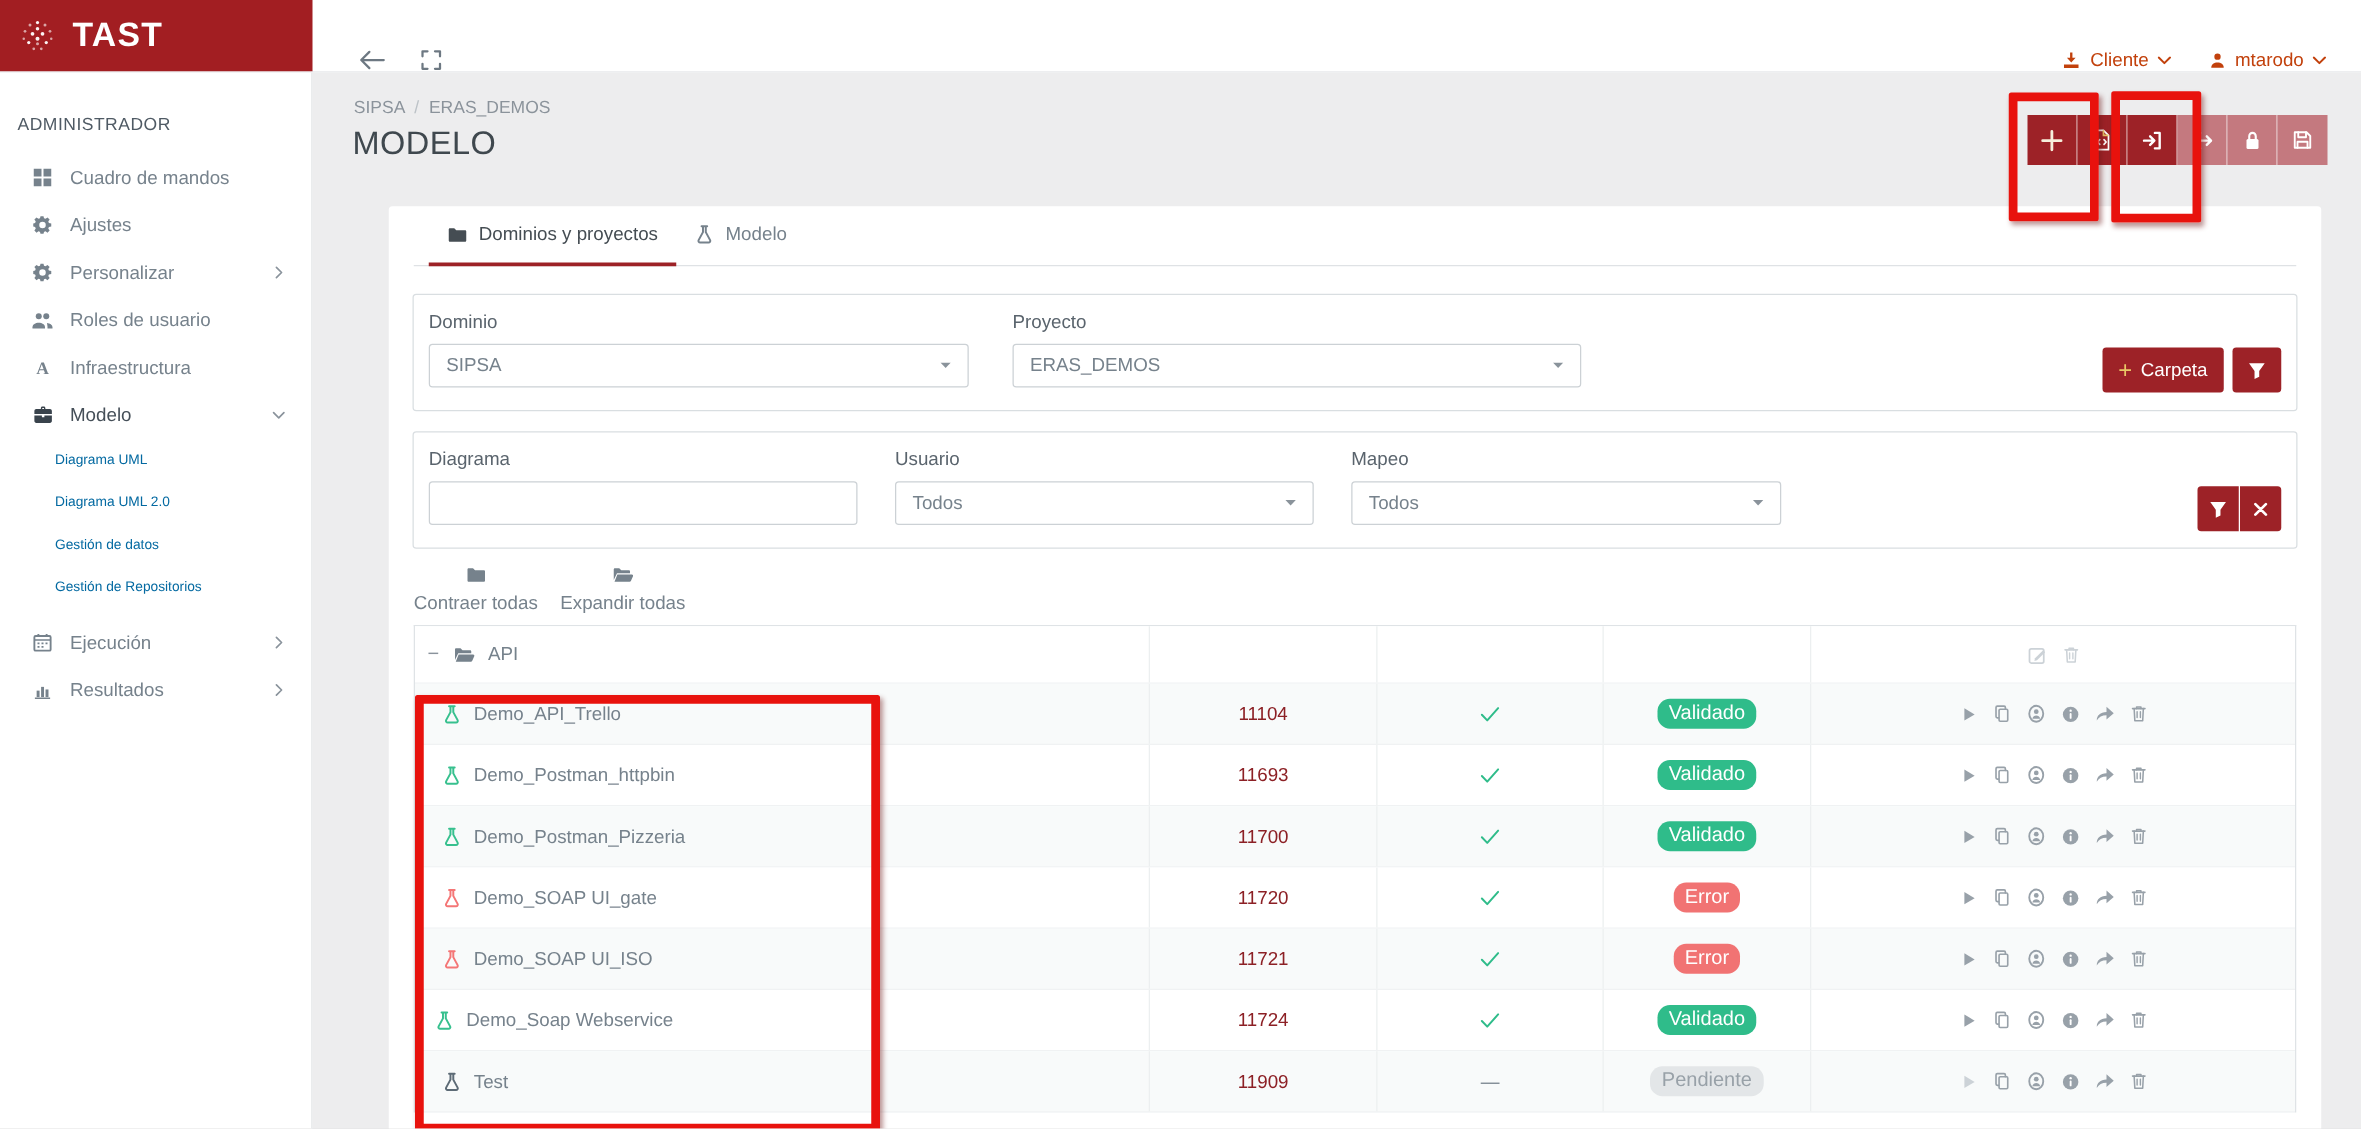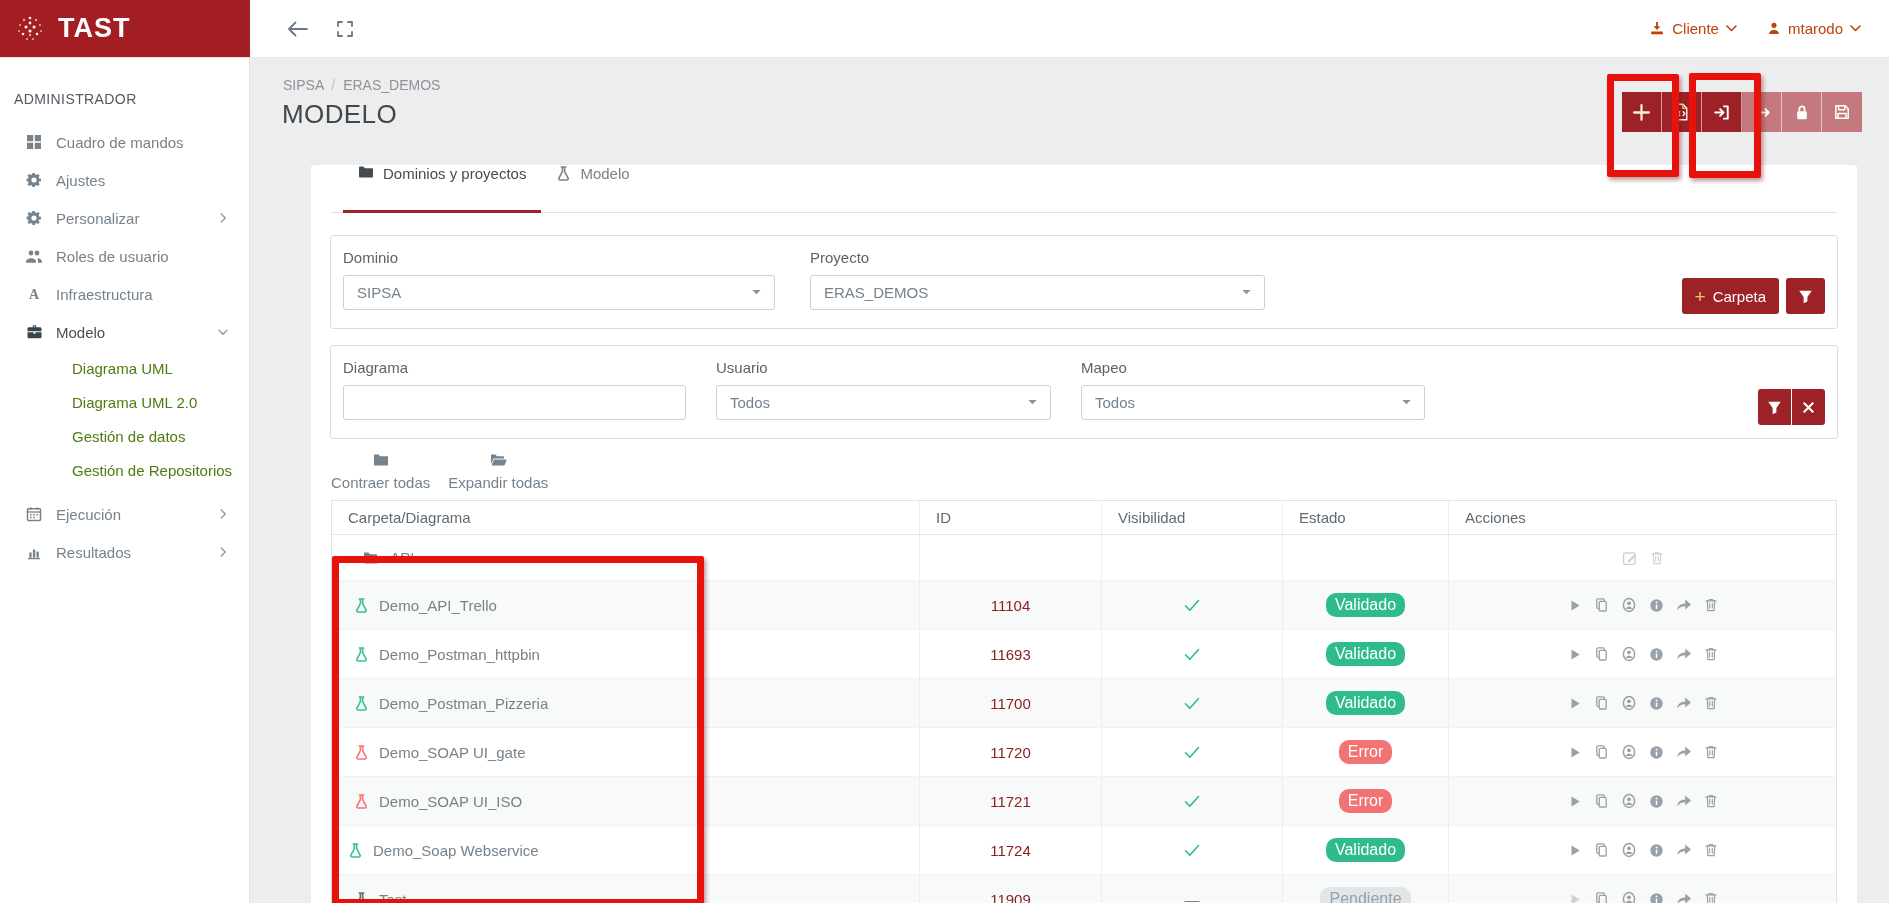--- a/index.html
+++ b/index.html
@@ -1,58 +1,58 @@
 <!DOCTYPE html>
 <html><head>
 <meta charset="utf-8">
 <style>
   html,body{margin:0;padding:0;background:#d8d8d8;}
   .app{position:relative;width:1889px;height:903px;background:#ededee;overflow:hidden;
        font-family:"Liberation Sans",sans-serif;-webkit-font-smoothing:antialiased;}
   svg{display:block;}
   
   .topbar{position:absolute;top:0;left:0;width:1889px;height:57px;background:#fff;
-          border-bottom:1px solid #e7e9eb;display:flex;align-items:center;z-index:6;}
+          border-bottom:1px solid #e7e9eb;display:flex;align-items:flex-end;z-index:6;}
   .brand{width:250px;height:57px;background:#a21e22;display:flex;align-items:center;
          gap:13px;padding-left:15px;box-sizing:border-box;flex:none;}
   .brand-name{color:#fff;font-size:27px;font-weight:bold;letter-spacing:1px;}
   .topbar-icons{display:flex;gap:27px;margin-left:37px;color:#6d7882;align-items:center;}
   .tico{cursor:pointer;color:#6d7882;}
   .topbar-right{margin-left:auto;display:flex;gap:30px;margin-right:28px;align-items:center;
                 color:#c2410c;font-size:15px;}
   .tb-drop{display:flex;align-items:center;gap:7px;cursor:pointer;}
   
   .sidebar{position:absolute;top:57px;left:0;width:250px;bottom:0;background:#fff;
            border-right:1px solid #e3e6e8;z-index:5;box-sizing:border-box;}
   .side-section{margin:34px 0 16px 14px;color:#4f5a64;font-size:14px;letter-spacing:.4px;}
   .side-item{display:flex;align-items:center;height:38px;padding:0 20px 0 24px;color:#76828c;
              font-size:15px;cursor:pointer;}
   .side-item .si-icon{width:20px;margin-right:12px;display:flex;justify-content:center;color:#76828c;}
   .side-item .chev{margin-left:auto;color:#8a939c;}
   .side-item.active{color:#454f58;}
   .side-item.active .si-icon{color:#39434c;}
-  .side-sub-item{height:34px;display:flex;align-items:center;padding-left:72px;color:#4d7c0f;
-                 font-size:15px;cursor:pointer;}
+  .side-sub-item{height:34px;display:flex;align-items:center;padding-left:44px;color:#0369a1;
+                 font-size:11px;cursor:pointer;}
   .side-gap{height:8px;}
   
   .main{position:absolute;left:250px;top:57px;right:0;bottom:0;background:#ededee;overflow:hidden;}
   .breadcrumb{position:absolute;left:33px;top:20px;font-size:14px;color:#8b939b;}
   .breadcrumb .sep{color:#bcc2c7;margin:0 4px;}
   .page-title{position:absolute;left:32px;top:42px;font-size:26px;color:#3f484e;letter-spacing:.4px;}
   
   .toolbar{position:absolute;top:35px;right:27px;display:flex;z-index:3;}
   .tbtn{width:40px;height:40px;background:#9d2227;display:flex;align-items:center;justify-content:center;
         border:none;border-right:1px solid rgba(255,255,255,.55);cursor:pointer;padding:0;color:#fff;}
   .tbtn:last-child{border-right:none;}
   .tbtn.disabled{background:#c4797f;cursor:default;}
   
   .card{position:absolute;left:61px;top:108px;width:1546px;bottom:-60px;background:#fff;
         border-radius:3px;z-index:1;}
   .tabs{display:flex;margin:0 20px;border-bottom:1px solid #dfe2e5;height:47px;padding-left:12px;}
-  .tab{display:flex;gap:9px;padding:0 15px;font-size:15px;color:#76828c;
+  .tab{display:flex;align-items:center;gap:9px;padding:0 15px;font-size:15px;color:#76828c;
        cursor:pointer;box-sizing:border-box;border-bottom:3px solid transparent;margin-bottom:-1px;}
   .tab.active{color:#454d53;border-bottom-color:#9d2227;}
   .panel{margin:22px 19px 0;border:1px solid #d9dee1;border-radius:3px;padding:13px 12px 18px;
          position:relative;display:flex;}
   .fgroup label{display:block;font-size:15px;color:#5a646d;margin-bottom:9px;}
   .selectbox{height:35px;box-sizing:border-box;border:1px solid #ccd1d5;border-radius:3px;background:#fff;
              display:flex;align-items:center;justify-content:space-between;padding:0 13px;
              font-size:15px;color:#76828c;cursor:pointer;}
   .textinput{height:35px;box-sizing:border-box;border:1px solid #ccd1d5;border-radius:3px;background:#fff;
              font-size:15px;color:#5a646d;padding:0 12px;width:100%;font-family:"Liberation Sans",sans-serif;}
@@ -460,27 +460,20 @@
               <svg width="17" height="14" viewBox="0 0 17 14">
                 <path fill="currentColor" d="M1 2.6c0-.6.4-1 1-1h3.4L7 3.2h6c.6 0 1 .4 1 1v1.3H3.6L1 11z"></path>
                 <path fill="currentColor" d="M3.9 6.6h11.6c.7 0 1.2.7.9 1.3l-1.7 3.9c-.2.4-.5.6-1 .6H1.6z"></path>
               </svg>
             </span>
           <span>Expandir todas</span>
         </span>
       </div>
 
       <div class="dtable">
-        <div class="thead">
-          <div class="cell c-name">Carpeta/Diagrama</div>
-          <div class="cell c-id">ID</div>
-          <div class="cell c-vis">Visibilidad</div>
-          <div class="cell c-est">Estado</div>
-          <div class="cell c-acc">Acciones</div>
-        </div>
         <div id="tbody">
           <div class="trow folder-row">
             <div class="cell c-name" style="padding-left:10px;">
               <span class="name-wrap">
                 <span class="minus-toggle">−</span>
                 <span class="folder-ico">
                     <svg width="17" height="14" viewBox="0 0 17 14">
                       <path fill="currentColor" d="M1 2.6c0-.6.4-1 1-1h3.4L7 3.2h6c.6 0 1 .4 1 1v1.3H3.6L1 11z"></path>
                       <path fill="currentColor" d="M3.9 6.6h11.6c.7 0 1.2.7.9 1.3l-1.7 3.9c-.2.4-.5.6-1 .6H1.6z"></path>
                     </svg>

